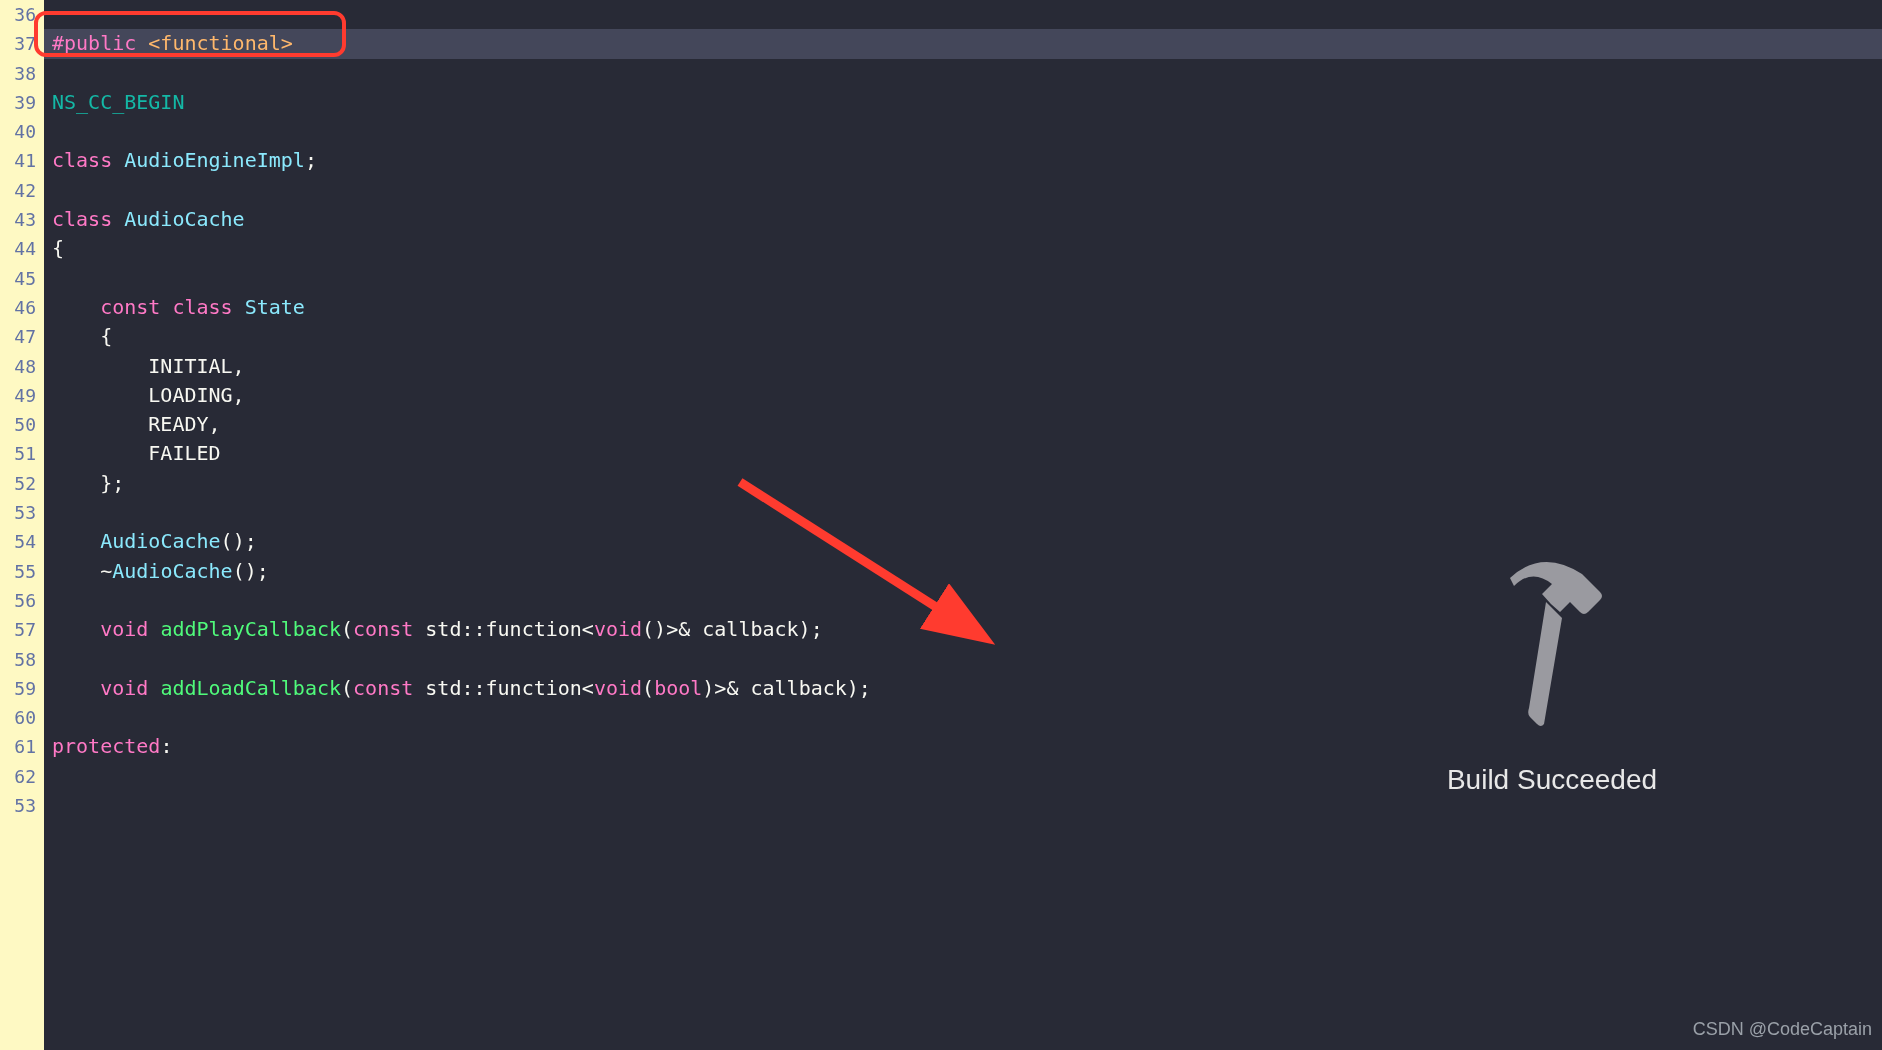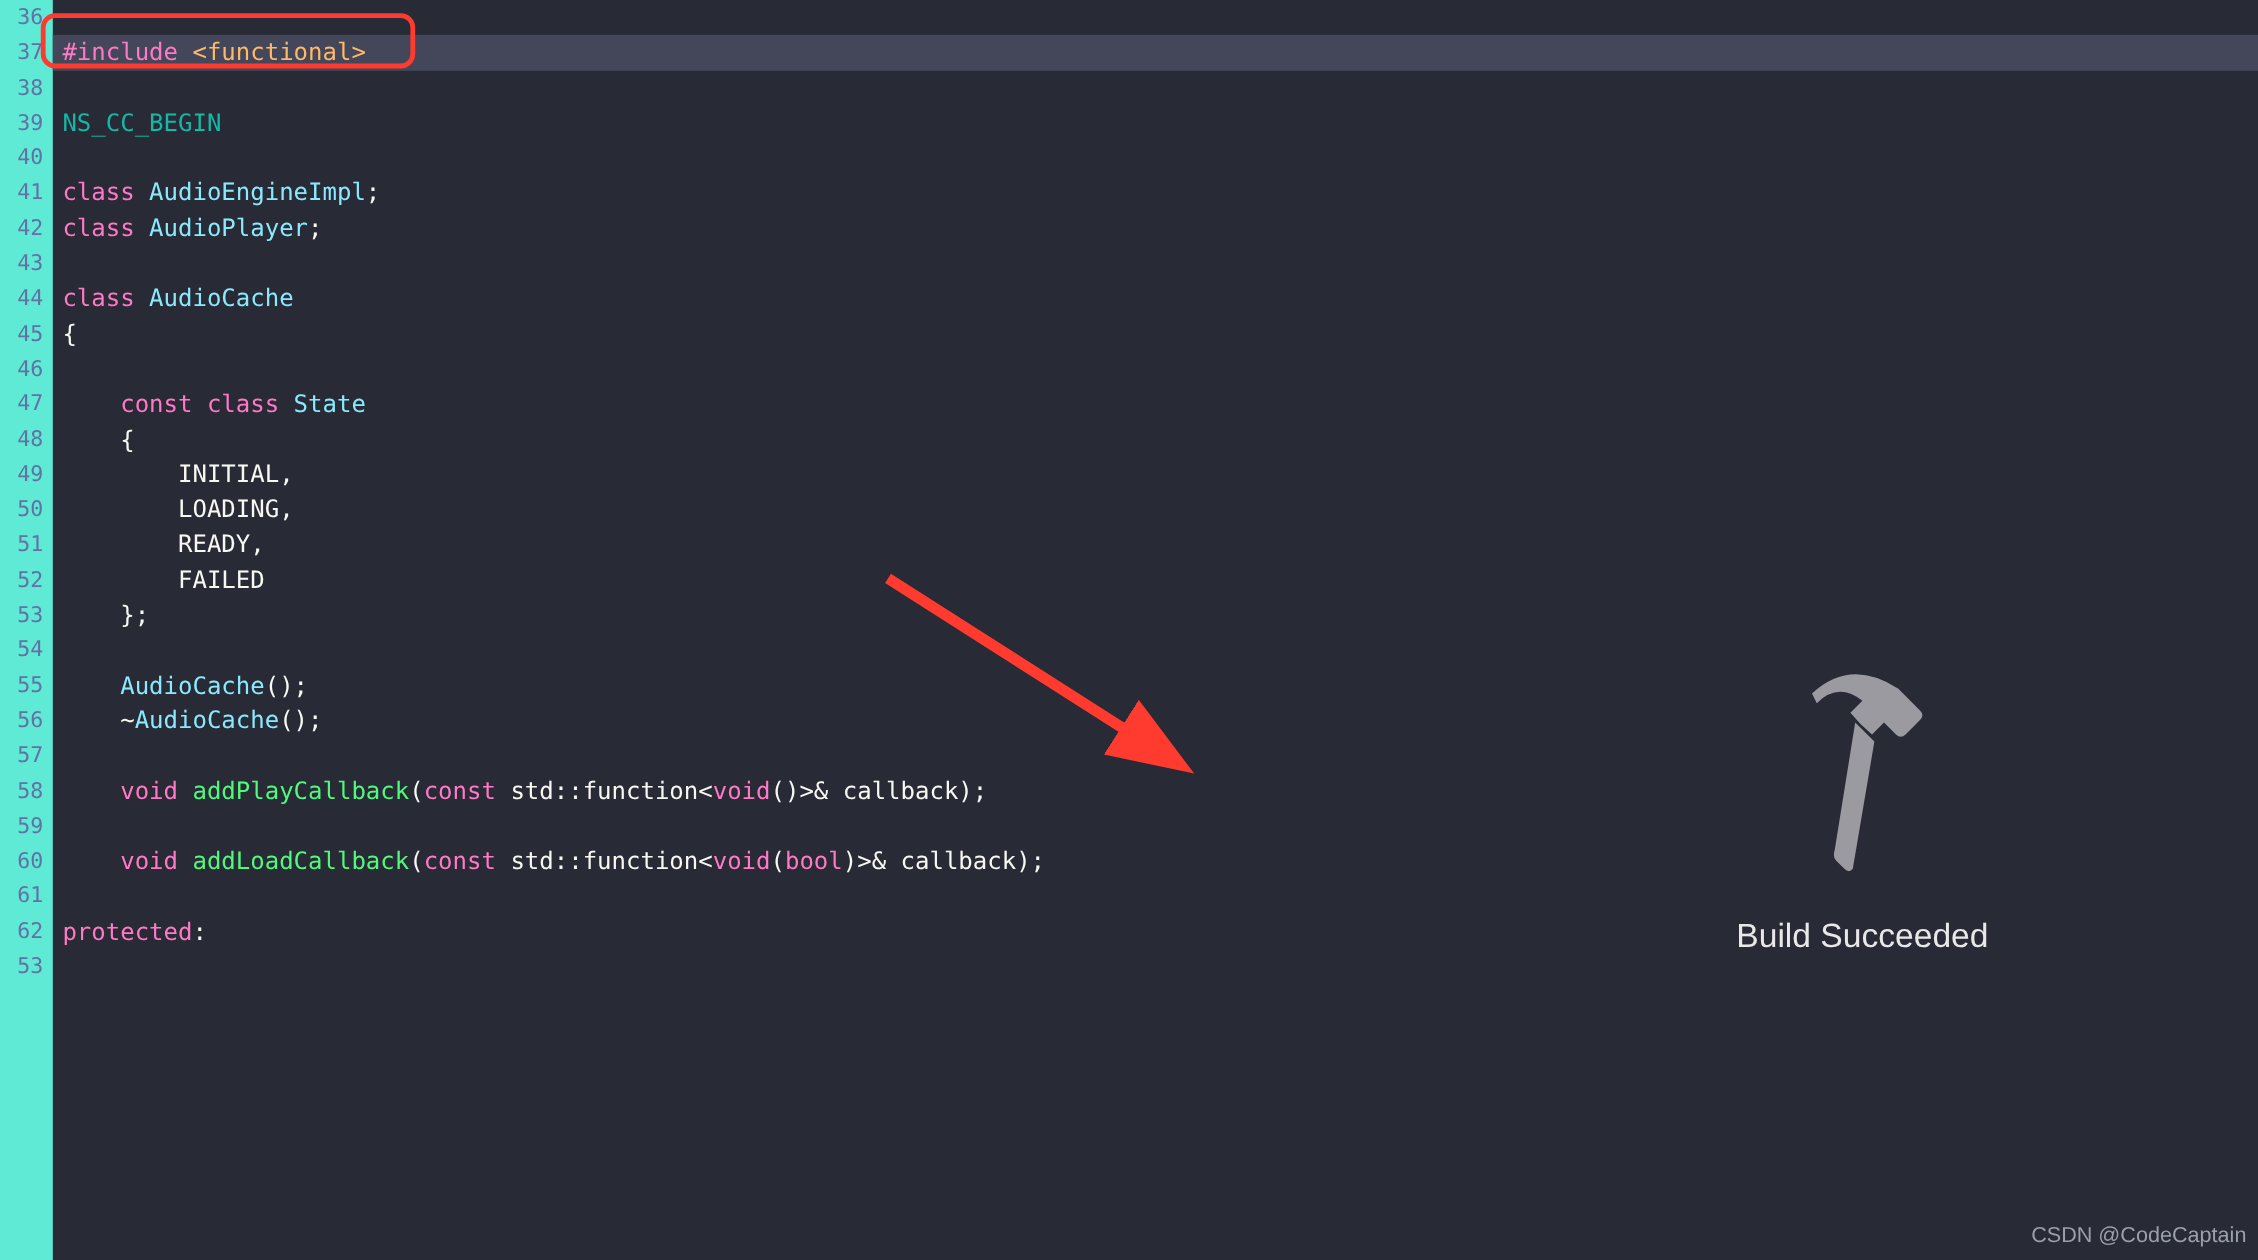--- a/index.html
+++ b/index.html
@@ -14,21 +14,21 @@
     position: relative;
   }
   .editor {
     display: flex;
     width: 100%;
     height: 100%;
     position: relative;
   }
   .gutter {
     width: 44px;
-    background: #5eead4;
+    background: #fef9c3;
     text-align: right;
     padding-right: 8px;
     color: #6272a4;
     user-select: none;
     flex-shrink: 0;
     padding-top: 0;
   }
   .gutter .lineno {
     height: 29.3px;
     font-size: 18px;
@@ -136,26 +136,25 @@
       <div class="lineno">57</div>
       <div class="lineno">58</div>
       <div class="lineno">59</div>
       <div class="lineno">60</div>
       <div class="lineno">61</div>
       <div class="lineno">62</div>
       <div class="lineno">53</div>
     </div>
   <div class="code-area" id="code-area">
       <div class="code-line"></div>
-      <div class="code-line selected-line"><span class="c-preproc">#include </span><span class="c-angle-inc">&lt;functional&gt;</span></div>
+      <div class="code-line selected-line"><span class="c-preproc">#public </span><span class="c-angle-inc">&lt;functional&gt;</span></div>
       <div class="code-line"></div>
       <div class="code-line"><span class="c-macro">NS_CC_BEGIN</span></div>
       <div class="code-line"></div>
       <div class="code-line"><span class="c-keyword">class </span><span class="c-type">AudioEngineImpl</span><span class="c-punct">;</span></div>
-      <div class="code-line"><span class="c-keyword">class </span><span class="c-type">AudioPlayer</span><span class="c-punct">;</span></div>
       <div class="code-line"></div>
       <div class="code-line"><span class="c-keyword">class </span><span class="c-type">AudioCache</span></div>
       <div class="code-line"><span class="c-punct">{</span></div>
       <div class="code-line"></div>
       <div class="code-line"><span>    </span><span class="c-keyword">const class </span><span class="c-type">State</span></div>
       <div class="code-line"><span class="c-punct">    {</span></div>
       <div class="code-line"><span class="c-ident">        INITIAL,</span></div>
       <div class="code-line"><span class="c-ident">        LOADING,</span></div>
       <div class="code-line"><span class="c-ident">        READY,</span></div>
       <div class="code-line"><span class="c-ident">        FAILED</span></div>

